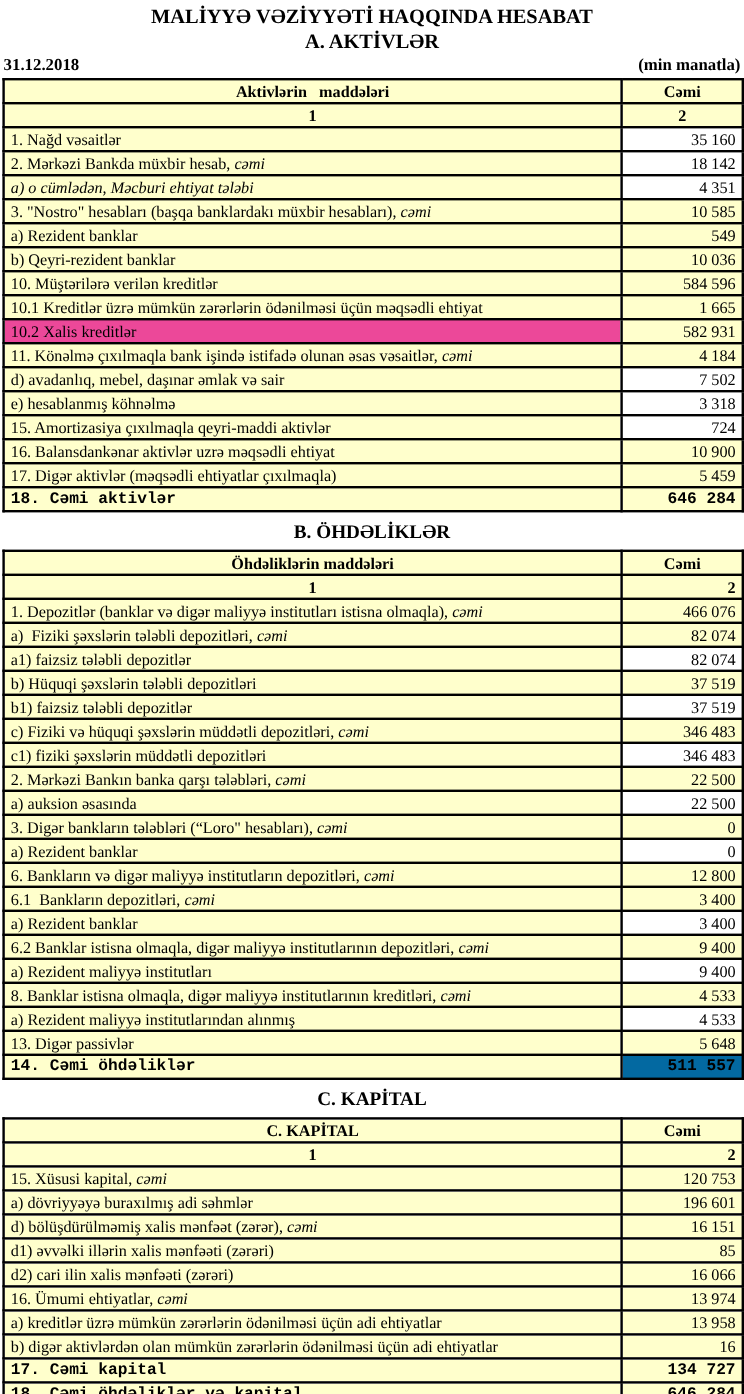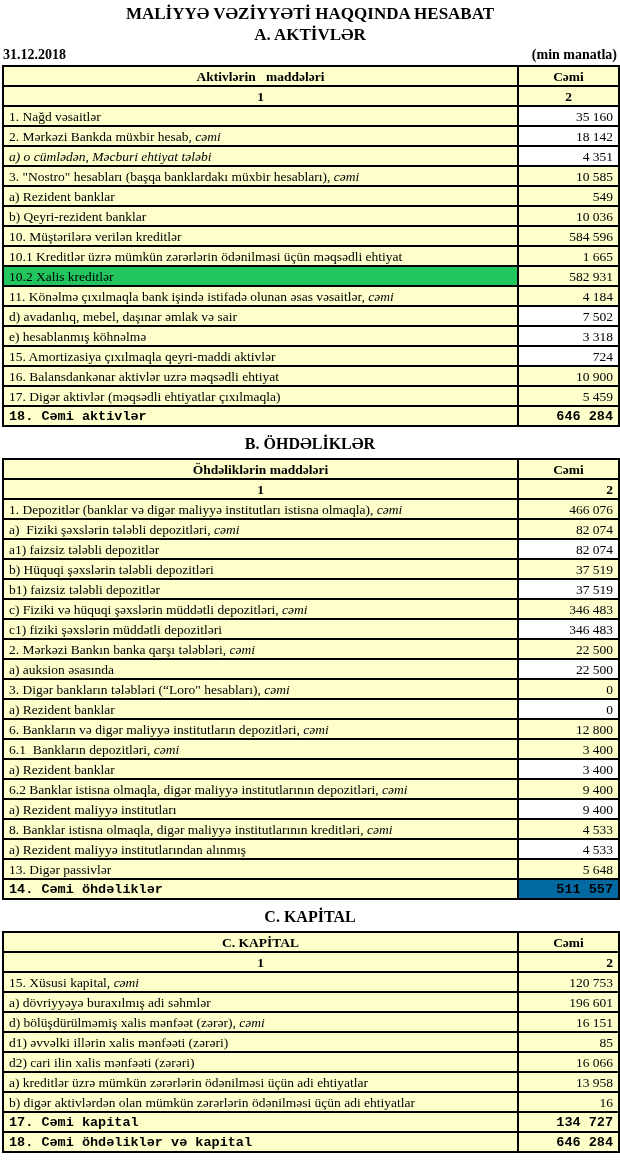--- a/index.html
+++ b/index.html
@@ -129,21 +129,21 @@
         </tr>
         <tr>
           <td class="label-cell indent-0" style="background: rgb(255, 255, 204);">10. Müştərilərə verilən kreditlər</td>
           <td class="value-cell" style="background: rgb(255, 255, 204);">584 596</td>
         </tr>
         <tr>
           <td class="label-cell indent-0" style="background: rgb(255, 255, 204);">10.1 Kreditlər üzrə mümkün zərərlərin ödənilməsi üçün məqsədli ehtiyat</td>
           <td class="value-cell" style="background: rgb(255, 255, 204);">1 665</td>
         </tr>
         <tr>
-          <td class="label-cell indent-0" style="background: #22c55e; margin-left: 36px;">10.2 Xalis kreditlər</td>
+          <td class="label-cell indent-0" style="background: #ec4899; margin-left: 36px;">10.2 Xalis kreditlər</td>
           <td class="value-cell" style="background: rgb(255, 255, 204);">582 931</td>
         </tr>
         <tr>
           <td class="label-cell indent-0" style="background: rgb(255, 255, 204);">11. Könəlmə çıxılmaqla bank işində istifadə olunan əsas vəsaitlər,<i> cəmi</i></td>
           <td class="value-cell" style="background: rgb(255, 255, 204);">4 184</td>
         </tr>
         <tr>
           <td class="label-cell indent-1" style="background: rgb(255, 255, 204);">d) avadanlıq, mebel, daşınar əmlak və sair</td>
           <td class="value-cell" style="background: rgb(255, 255, 255);">7 502</td>
         </tr>
@@ -299,20 +299,24 @@
         </tr>
         <tr>
           <td class="label-cell indent-2" style="background: rgb(255, 255, 204);">d1) əvvəlki illərin xalis mənfəəti (zərəri)</td>
           <td class="value-cell" style="background: rgb(255, 255, 204);">85</td>
         </tr>
         <tr>
           <td class="label-cell indent-2" style="background: rgb(255, 255, 204);">d2) cari ilin xalis mənfəəti (zərəri)</td>
           <td class="value-cell" style="background: rgb(255, 255, 204);">16 066</td>
         </tr>
         <tr>
+          <td class="label-cell indent-0" style="background: rgb(255, 255, 204);">16. Ümumi ehtiyatlar,<i> cəmi</i></td>
+          <td class="value-cell" style="background: rgb(255, 255, 204);">13 974</td>
+        </tr>
+        <tr>
           <td class="label-cell indent-1" style="background: rgb(255, 255, 204);">a) kreditlər üzrə mümkün zərərlərin ödənilməsi üçün adi ehtiyatlar</td>
           <td class="value-cell" style="background: rgb(255, 255, 204);">13 958</td>
         </tr>
         <tr>
           <td class="label-cell indent-1" style="background: rgb(255, 255, 204);">b) digər aktivlərdən olan mümkün zərərlərin ödənilməsi üçün adi ehtiyatlar</td>
           <td class="value-cell" style="background: rgb(255, 255, 204);">16</td>
         </tr>
         <tr>
           <td class="label-cell indent-0 row-bold" style="background: rgb(255, 255, 204);">17. Cəmi kapital</td>
           <td class="value-cell row-bold" style="background: rgb(255, 255, 204);">134 727</td>

